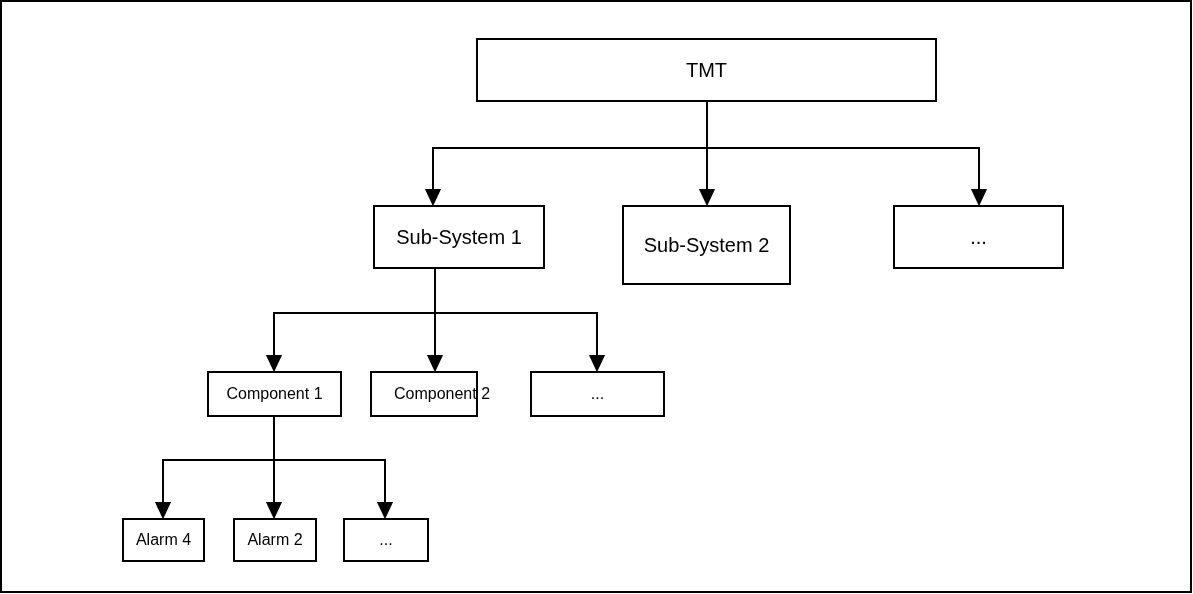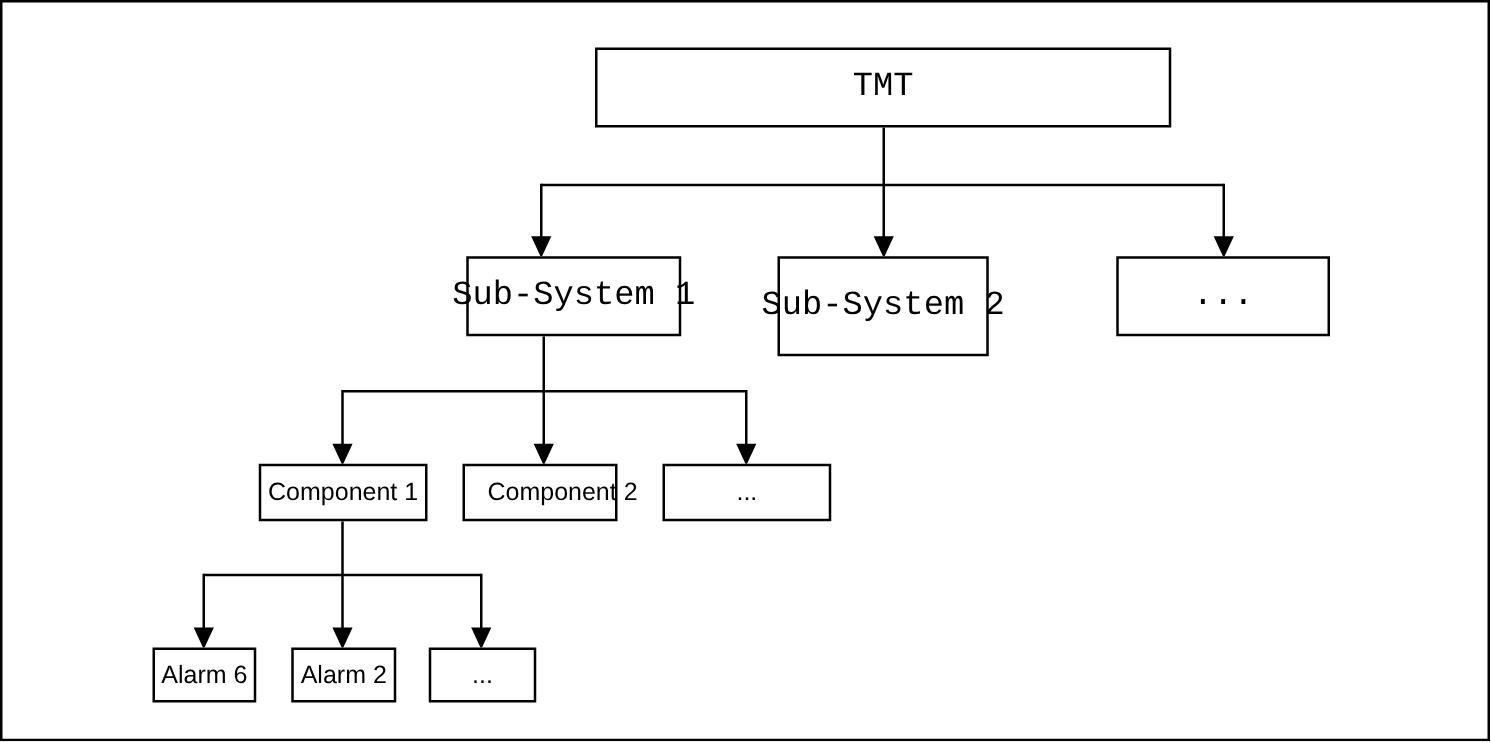--- a/index.html
+++ b/index.html
@@ -30,29 +30,29 @@
     background: #ffffff;
     border: 2px solid #000000;
     color: #000000;
     display: flex;
     align-items: center;
     justify-content: center;
     text-align: center;
     white-space: nowrap;
     line-height: 1;
   }
-  .lvl-1, .lvl-2 { font-size: 27px; font-family: Liberation Mono, monospace; }
-  .lvl-3, .lvl-4 { font-size: 20px; }
+  .lvl-1, .lvl-2 { font-size: 20px; }
+  .lvl-3, .lvl-4 { font-size: 16px; }
 
   .node-tmt            { left: 474px; top: 36px;  width: 461px; height: 64px; }
   .node-subsystem-1    { left: 347px; top: 203px; width: 172px; height: 64px; margin-left: 24px; }
   .node-subsystem-2    { left: 620px; top: 203px; width: 169px; height: 80px; }
   .node-subsystem-more { left: 891px; top: 203px; width: 171px; height: 64px; }
   .node-component-1    { left: 205px; top: 369px; width: 135px; height: 46px; }
-  .node-component-2    { left: 368px; top: 369px; width: 124px; height: 46px; padding-left: 36px; }
+  .node-component-2    { left: 368px; top: 369px; width: 108px; height: 46px; padding-left: 36px; }
   .node-component-more { left: 528px; top: 369px; width: 135px; height: 46px; }
   .node-alarm-1        { left: 120px; top: 516px; width: 83px;  height: 44px; }
   .node-alarm-2        { left: 231px; top: 516px; width: 84px;  height: 44px; text-align: right; }
   .node-alarm-more     { left: 341px; top: 516px; width: 86px;  height: 44px; }
 </style>
 </head>
 <body>
 
 <div class="frame">
 
@@ -95,17 +95,17 @@
   <div class="node lvl-1 node-tmt">TMT</div>
 
   <div class="node lvl-2 node-subsystem-1">Sub-System 1</div>
   <div class="node lvl-2 node-subsystem-2">Sub-System 2</div>
   <div class="node lvl-2 node-subsystem-more">...</div>
 
   <div class="node lvl-3 node-component-1">Component 1</div>
   <div class="node lvl-3 node-component-2">Component 2</div>
   <div class="node lvl-3 node-component-more">...</div>
 
-  <div class="node lvl-4 node-alarm-1">Alarm 6</div>
+  <div class="node lvl-4 node-alarm-1">Alarm 4</div>
   <div class="node lvl-4 node-alarm-2">Alarm 2</div>
   <div class="node lvl-4 node-alarm-more">...</div>
 
 </div>
 
 </body></html>

